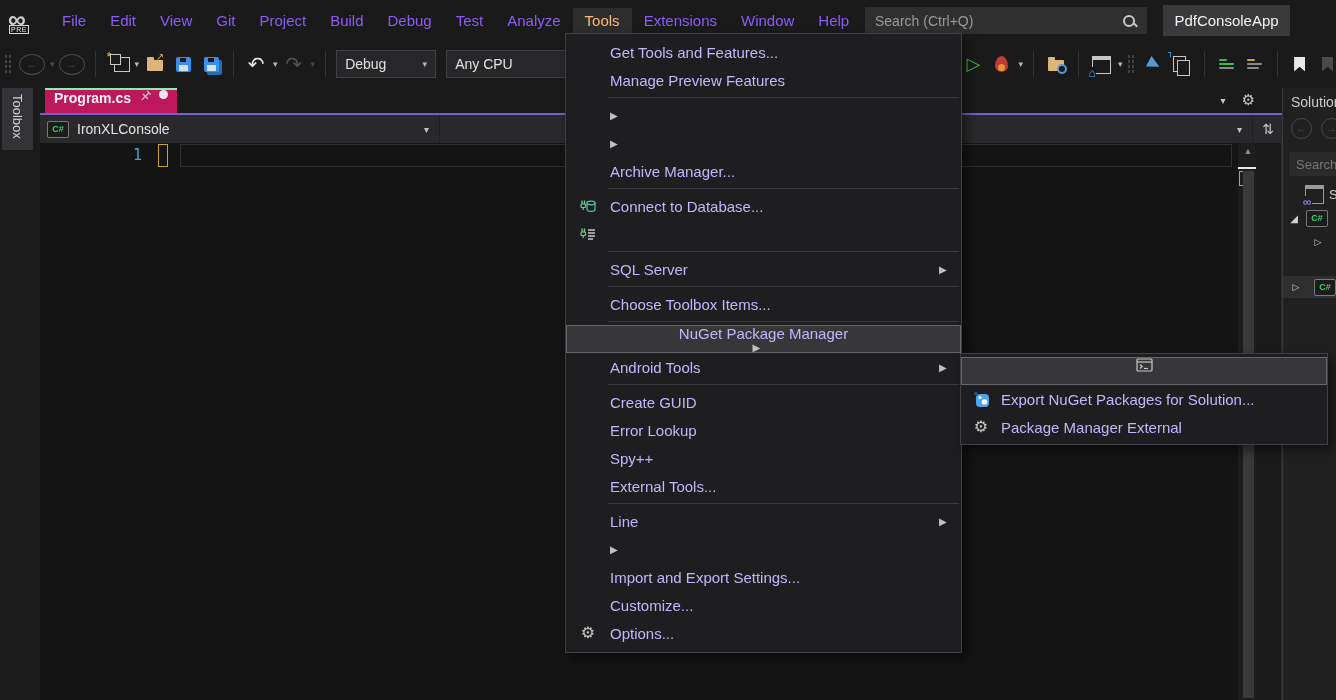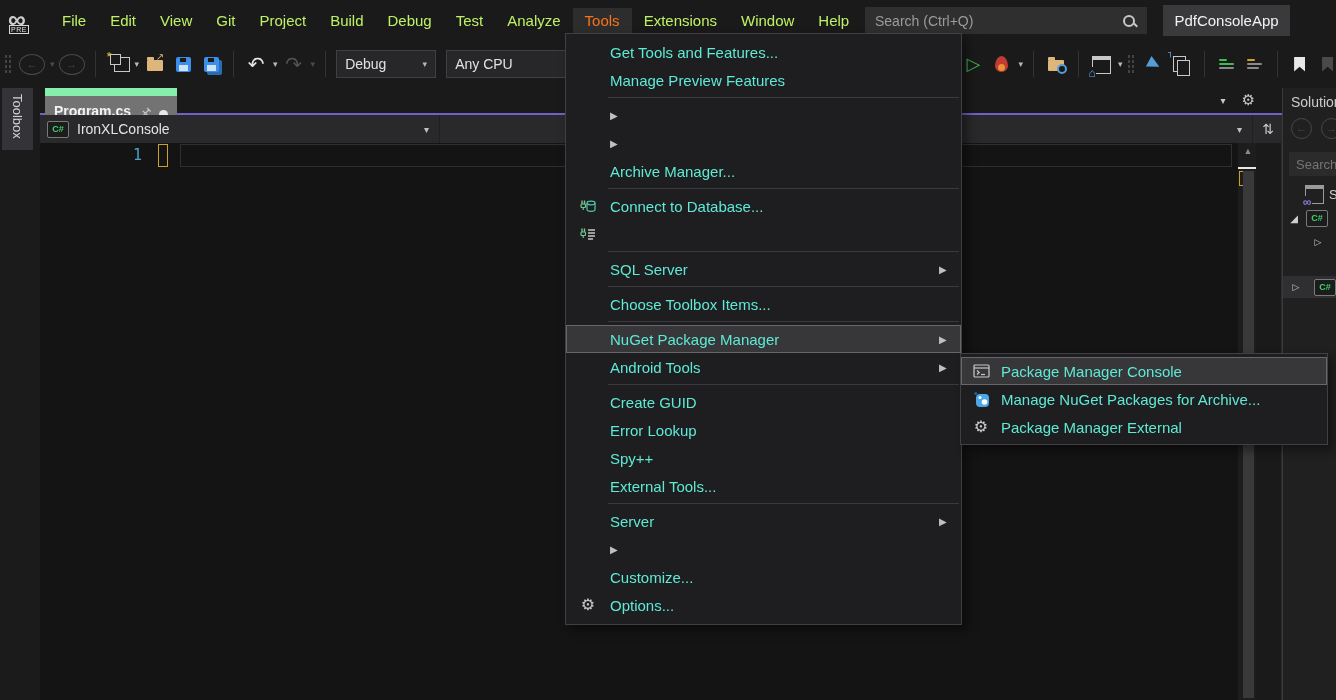--- a/index.html
+++ b/index.html
@@ -6,22 +6,22 @@
   .app{position:relative;width:1336px;height:700px;background:#1b1b1c;overflow:hidden;
        font-family:"Liberation Sans",sans-serif;color:#dcdcdc;cursor:default;}
 
   
   .titlebar{position:absolute;left:0;top:0;right:0;height:40px;background:#1a1a1b;display:flex;align-items:center;}
   .vslogo{position:relative;width:32px;height:28px;margin-left:8px;flex:none;}
   .vslogo .glyph{font-size:25px;line-height:26px;color:#cfcfd2;font-weight:bold;}
   .vslogo .badge{position:absolute;left:1px;bottom:0;font-size:7px;letter-spacing:.5px;color:#e8e8e8;
                  border:1px solid #d8d8d8;padding:0 1px;background:#1a1a1b;}
   .menus{display:flex;margin-left:10px;height:26px;align-items:center;}
-  .mb-item{padding:4px 12px;font-size:15px;color:#bef264;white-space:nowrap;}
-  .mb-item.active{background:#2d2d2e;color:#f97316;}
+  .mb-item{padding:4px 12px;font-size:15px;color:#8b5cf6;white-space:nowrap;}
+  .mb-item.active{background:#2d2d2e;color:#fdba74;}
   .searchbox{position:absolute;left:865px;top:7px;width:282px;height:27px;background:#2f2f30;display:flex;align-items:center;}
   .searchbox input{flex:1;background:transparent;border:0;outline:none;color:#c8c8c8;font-size:14px;padding:0 10px;font-family:"Liberation Sans",sans-serif;}
   .searchbox input::placeholder{color:#9b9b9b;}
   .mag{position:relative;width:16px;height:16px;margin-right:10px;flex:none;}
   .mag::before{content:"";position:absolute;left:2px;top:2px;width:8px;height:8px;border:2px solid #c8c8c8;border-radius:50%;}
   .mag::after{content:"";position:absolute;left:12px;top:11px;width:5px;height:2px;background:#c8c8c8;transform:rotate(45deg);}
   .solbadge{position:absolute;left:1163px;top:5px;width:127px;height:31px;background:#3a3a3c;color:#f2f2f2;
             font-size:15px;display:flex;align-items:center;justify-content:center;}
 
   
@@ -71,22 +71,22 @@
 
   
   .dockleft{position:absolute;left:0;top:88px;width:40px;bottom:0;background:#1b1b1c;}
   .toolbox-tab{position:absolute;left:2px;top:0;width:31px;height:62px;background:#333338;
                display:flex;align-items:flex-start;justify-content:center;}
   .toolbox-tab span{writing-mode:vertical-rl;font-size:13px;color:#d2d2d2;padding-top:6px;}
 
   
   .editor{position:absolute;left:40px;top:88px;width:1243px;bottom:0;background:#151516;}
   .tabrow{position:relative;height:25px;background:#1a1a1b;}
-  .tab{position:absolute;left:5px;top:0;height:23px;padding:0 9px;background:#737373;
-       border-top:8px solid #86efac;display:flex;align-items:flex-end;gap:8px;}
+  .tab{position:absolute;left:5px;top:0;height:23px;padding:0 9px;background:#be185d;
+       border-top:2px solid #86efac;display:flex;align-items:flex-start;gap:8px;}
   .tab .title{font-size:14px;font-weight:bold;color:#f2f2f2;}
   .pin{width:12px;height:12px;}
   .dirty{width:9px;height:9px;border-radius:50%;background:#e8e8e8;}
   .tab-right{position:absolute;right:28px;top:3px;display:flex;gap:16px;align-items:center;color:#c8c8c8;}
   .tab-right .gear{font-size:15px;}
   .purpleline{height:2px;background:#6e63c8;}
   .navbar{position:relative;height:28px;background:#29292b;display:flex;border-bottom:1px solid #111;}
   .combo{position:relative;display:flex;align-items:center;}
   .combo .cchev{position:absolute;right:10px;font-size:10px;color:#c0c0c0;}
   .combo1{width:392px;padding-left:7px;gap:8px;}
@@ -119,24 +119,24 @@
   .tw{width:14px;text-align:center;font-size:9px;color:#cfcfcf;flex:none;}
   .tw.exp{font-size:10px;}
   .solicon{position:relative;width:17px;height:14px;border:1px solid #9a9a9a;border-top:4px solid #9a9a9a;flex:none;}
   .solicon::after{content:"∞";position:absolute;left:-3px;bottom:-5px;color:#8c7bd8;font-size:12px;font-weight:bold;line-height:1;background:#202021;}
 
   
   .dropmenu{position:absolute;background:#1e1e20;border:1px solid #3f3f44;box-shadow:5px 5px 10px rgba(0,0,0,.45);z-index:10;}
   .tools-menu{left:565px;top:33px;width:395px;padding:4px 0 5px 0;}
   .mi{position:relative;height:28px;display:flex;align-items:center;}
   .mi .ic{width:44px;display:flex;align-items:center;justify-content:center;flex:none;}
-  .mi .lbl{flex:1;font-size:15px;color:#5eead4;white-space:nowrap;}
+  .mi .lbl{flex:1;font-size:15px;color:#c4b5fd;white-space:nowrap;}
   .mi .sc{font-size:15px;color:#dcdcdc;margin-right:24px;}
   .mi .arr{width:22px;font-size:10px;color:#c0c0c0;flex:none;}
-  .mi.hl{background:#37373a;box-shadow:inset 0 0 0 1px #66666c;}
+  .mi.hl{background:#37373a;box-shadow:inset 0 0 0 1px #66666c;flex-direction:column;}
   .msep{height:1px;background:#3a3a3d;margin:3px 2px 3px 42px;}
   .gearglyph{font-size:16px;color:#c8c8c8;line-height:1;}
 
   .nuget-menu{left:960px;top:353px;width:366px;padding:3px 0;z-index:11;}
   .nuget-menu .ic{width:40px;}
 
   .micon{display:block;}
 </style>
 </head>
 <body>
@@ -418,26 +418,31 @@
         <span class="arr"></span>
     </div>
     <div class="mi">
       <span class="ic"></span>
         <span class="lbl">External Tools...</span>
         <span class="arr"></span>
     </div>
     <div class="msep"></div>
     <div class="mi">
       <span class="ic"></span>
-        <span class="lbl">Server</span>
-      <span class="arr">▶</span>
-    </div>
-    <div class="mi">
-      <span class="ic"></span>
-      <span class="arr">▶</span>
+        <span class="lbl">Line</span>
+      <span class="arr">▶</span>
+    </div>
+    <div class="mi">
+      <span class="ic"></span>
+      <span class="arr">▶</span>
+    </div>
+    <div class="mi">
+      <span class="ic"></span>
+        <span class="lbl">Import and Export Settings...</span>
+        <span class="arr"></span>
     </div>
     <div class="mi">
       <span class="ic"></span>
         <span class="lbl">Customize...</span>
         <span class="arr"></span>
     </div>
     <div class="mi">
       <span class="ic">
           <span class="gearglyph">⚙</span>
         </span>
@@ -449,32 +454,31 @@
   <div class="dropmenu nuget-menu">
     <div class="mi hl">
       <span class="ic">
         <svg class="micon" width="17" height="16" viewBox="0 0 17 16">
           <rect x="1" y="2" width="15" height="12" rx="1" fill="none" stroke="#c8c8c8" stroke-width="1.2"></rect>
           <path d="M1 5h15" stroke="#c8c8c8" stroke-width="1.2"></path>
           <path d="M4 7.5l2.2 2-2.2 2" fill="none" stroke="#c8c8c8" stroke-width="1.2"></path>
           <path d="M8 11.5h4" stroke="#c8c8c8" stroke-width="1.2"></path>
         </svg>
       </span>
-      <span class="lbl">Package Manager Console</span>
     </div>
     <div class="mi">
       <span class="ic">
         <svg class="micon" width="17" height="17" viewBox="0 0 17 17">
           <rect x="3" y="3" width="13" height="13" rx="4" fill="#4da6e8"></rect>
           <circle cx="11.5" cy="11" r="2.8" fill="#ffffff"></circle>
           <circle cx="7" cy="6.5" r="1.5" fill="#ffffff"></circle>
           <circle cx="2.8" cy="2.5" r="1.6" fill="#1c5f9e"></circle>
         </svg>
       </span>
-      <span class="lbl">Manage NuGet Packages for Archive...</span>
+      <span class="lbl">Export NuGet Packages for Solution...</span>
     </div>
     <div class="mi">
       <span class="ic">
           <span class="gearglyph">⚙</span>
         </span>
       <span class="lbl">Package Manager External</span>
     </div>
   </div>
 
 </div>

